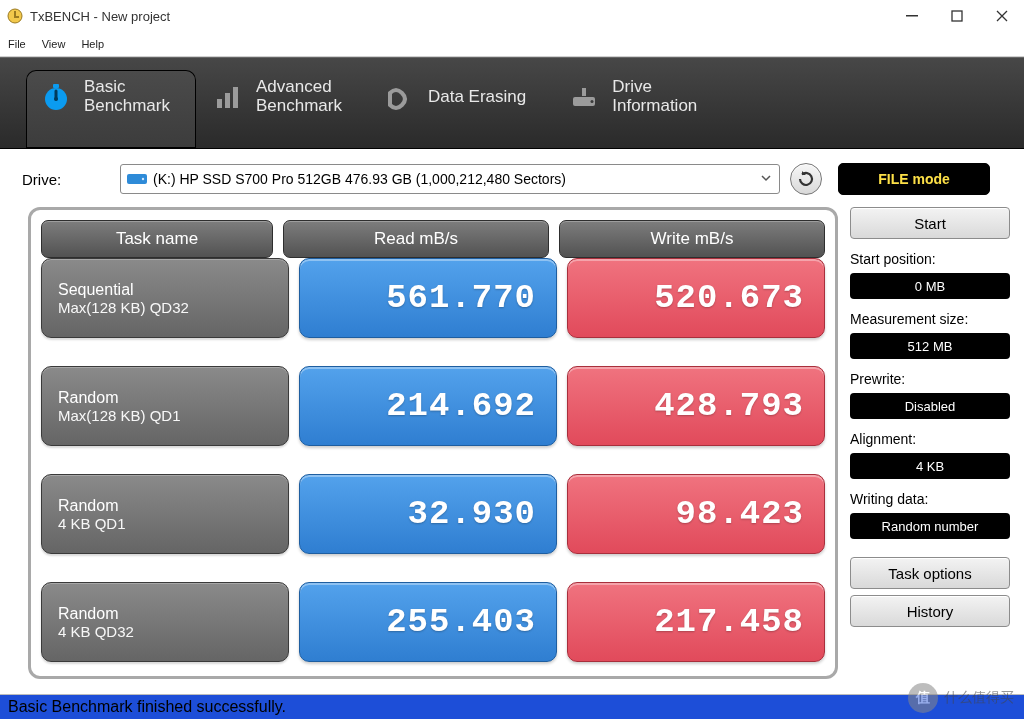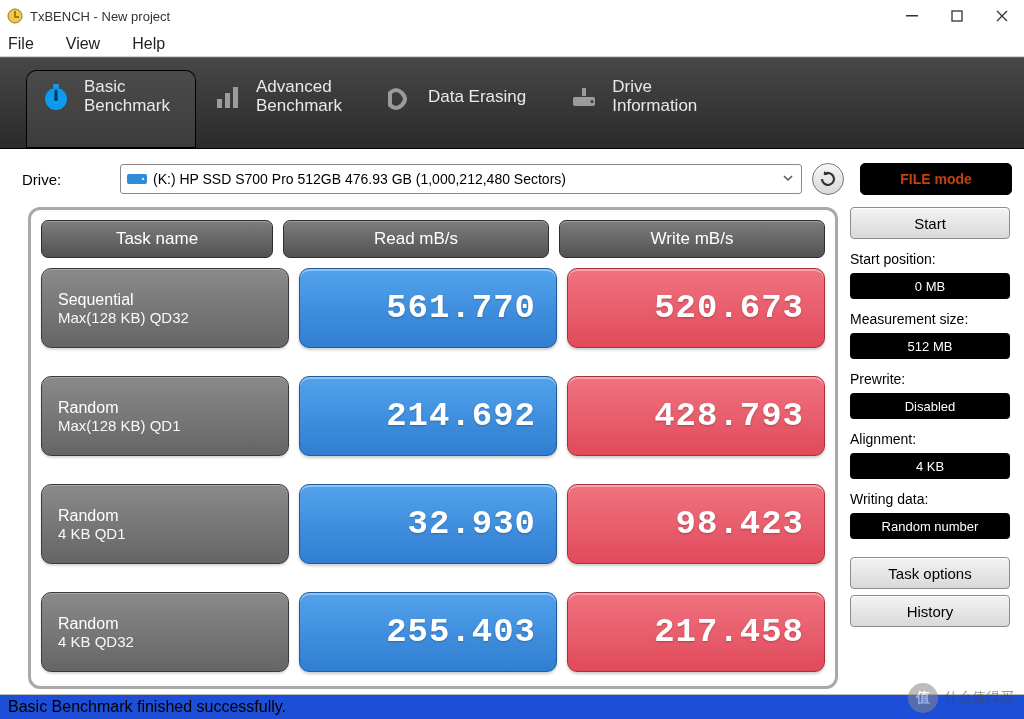--- a/index.html
+++ b/index.html
@@ -26,22 +26,22 @@
   .win-btn {
     width:45px; height:32px;
     display:flex; align-items:center; justify-content:center;
     color:#555;
   }
   
   .menubar {
     height:24px;
     padding-left:8px;
     display:flex; align-items:center;
-    font-size:16px;
-    gap:32px;
+    font-size:11px;
+    gap:16px;
     border-bottom:1px solid #d0d0d0;
   }
   .menubar .menu { color:#222; }
   
   .tabbar {
     background: linear-gradient(#474747, #2a2a2a);
     height: 78px;
     display:flex; align-items:stretch;
     padding: 12px 26px 0 26px;
     gap: 2px;
@@ -59,21 +59,21 @@
     position:relative;
   }
   .tab .tab-label { line-height:1.1; }
   .tab.active {
     background: linear-gradient(#4b4b4b,#3c3c3c);
     box-shadow:0 0 0 1px #000 inset, 0 -1px 0 #6a6a6a inset;
   }
   .tab .icon { width:32px; height:32px; display:flex; align-items:center; justify-content:center; }
   .drive-row {
     display:flex; align-items:center;
-    padding:14px 12px 8px 22px;
+    padding:14px 34px 8px 22px;
     gap:10px;
   }
   .drive-label { font-size:15px; width:88px; }
   .drive-select {
     flex:1;
     height:28px;
     border:1px solid #8a8a8a;
     border-radius:3px;
     background:#fff;
     display:flex; align-items:center;
@@ -87,41 +87,41 @@
   .round-btn {
     width:30px; height:30px;
     border-radius:50%;
     background:linear-gradient(#f6f6f6,#d9d9d9);
     border:1px solid #777;
     display:flex; align-items:center; justify-content:center;
     box-shadow:inset 0 1px 0 #fff;
   }
   .file-mode-btn {
     width:150px; height:30px;
-    background:#000; color:#c2410c;
+    background:#000; color:#fde047;
     border:1px solid #000; border-radius:5px;
     display:flex; align-items:center; justify-content:center;
     font-size:14px; font-weight:600;
     margin-left:6px;
   }
   
   .main {
     display:flex;
     padding: 4px 14px 0 28px;
     gap: 12px;
   }
   .results {
     flex:1;
     border:3px solid #a9a9a9;
     border-radius:12px;
     padding:10px 10px 14px 10px;
     background:#fff;
   }
   .head-row {
-    display:flex; gap:10px; margin-bottom:10px;
+    display:flex; gap:10px; 
   }
   .head-cell {
     color:#fff; font-size:17px;
     background:linear-gradient(#7d7d7d,#525252);
     border:1px solid #2e2e2e;
     border-radius:7px;
     height:36px;
     display:flex; align-items:center; justify-content:center;
     box-shadow:inset 0 1px 0 rgba(255,255,255,.25);
   }

